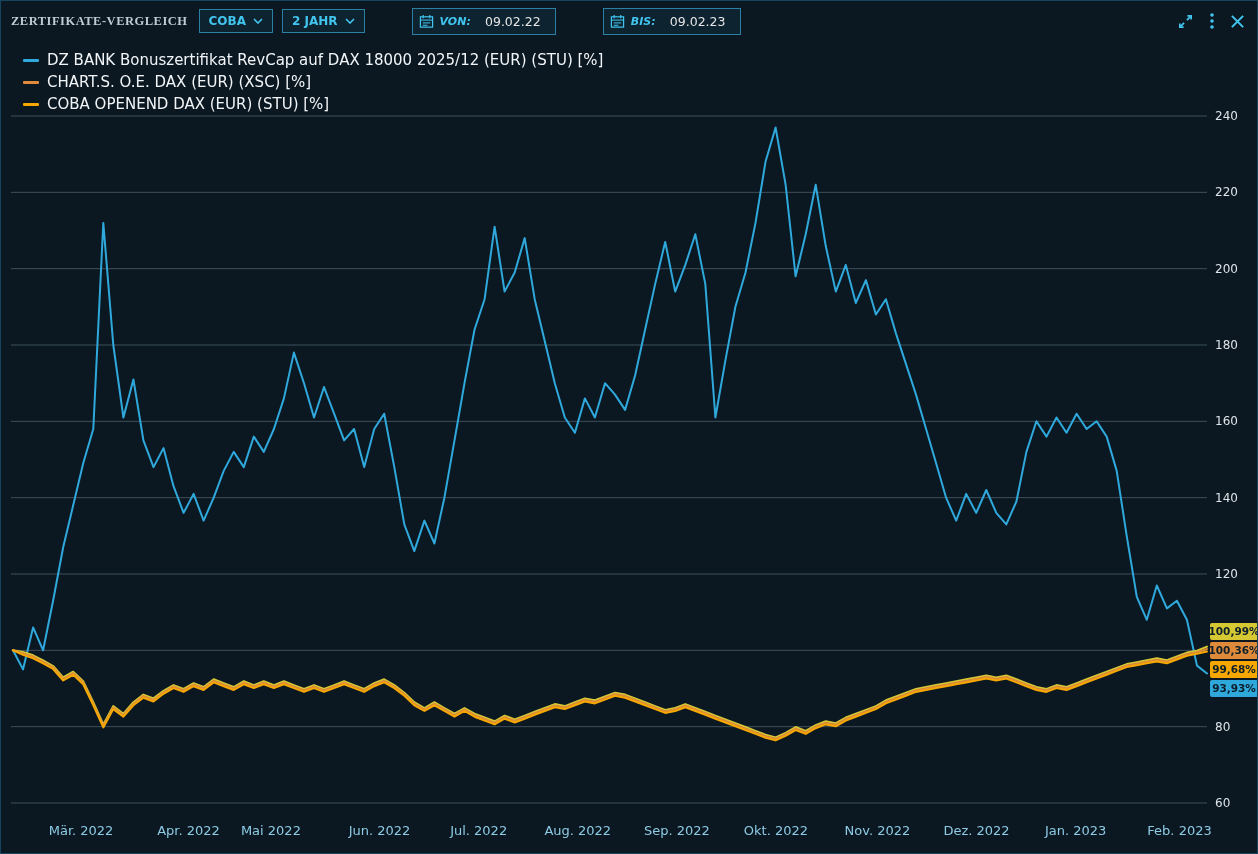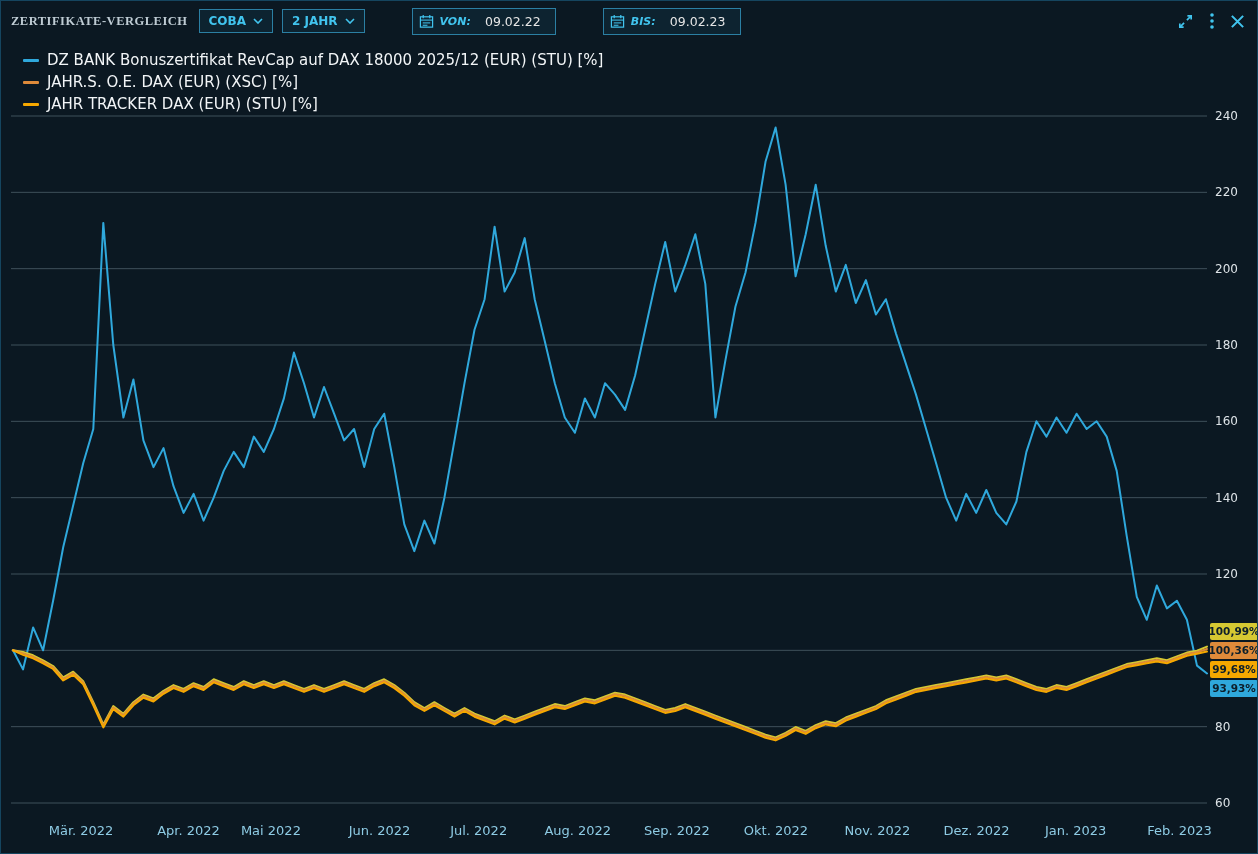--- a/index.html
+++ b/index.html
@@ -143,21 +143,21 @@
     </span>
   </div>
 
   <div class="legend">
     <div class="legend-row">
       <span class="swatch" style="background: rgb(47, 168, 220);"></span>
       <span class="legend-label">DZ BANK Bonuszertifikat RevCap auf DAX 18000 2025/12 (EUR) (STU) [%]</span>
     </div>
     <div class="legend-row">
       <span class="swatch" style="background: rgb(222, 138, 58);"></span>
-      <span class="legend-label">JAHR.S. O.E. DAX (EUR) (XSC) [%]</span>
+      <span class="legend-label">CHART.S. O.E. DAX (EUR) (XSC) [%]</span>
     </div>
     <div class="legend-row">
       <span class="swatch" style="background: rgb(246, 168, 0);"></span>
-      <span class="legend-label">JAHR TRACKER DAX (EUR) (STU) [%]</span>
+      <span class="legend-label">COBA OPENEND DAX (EUR) (STU) [%]</span>
     </div>
   </div>
 
 </div>
 
 </body></html>

